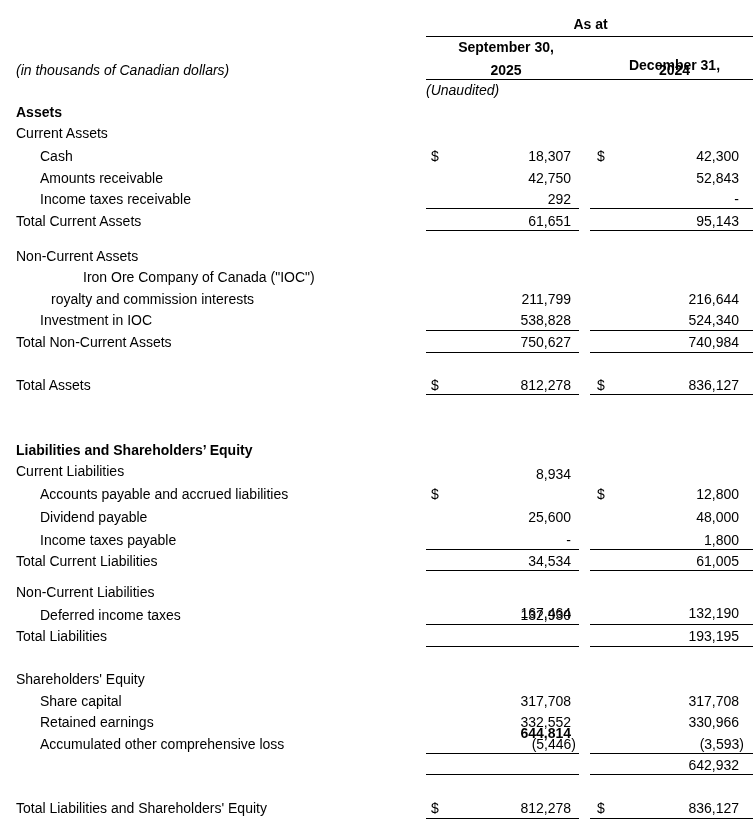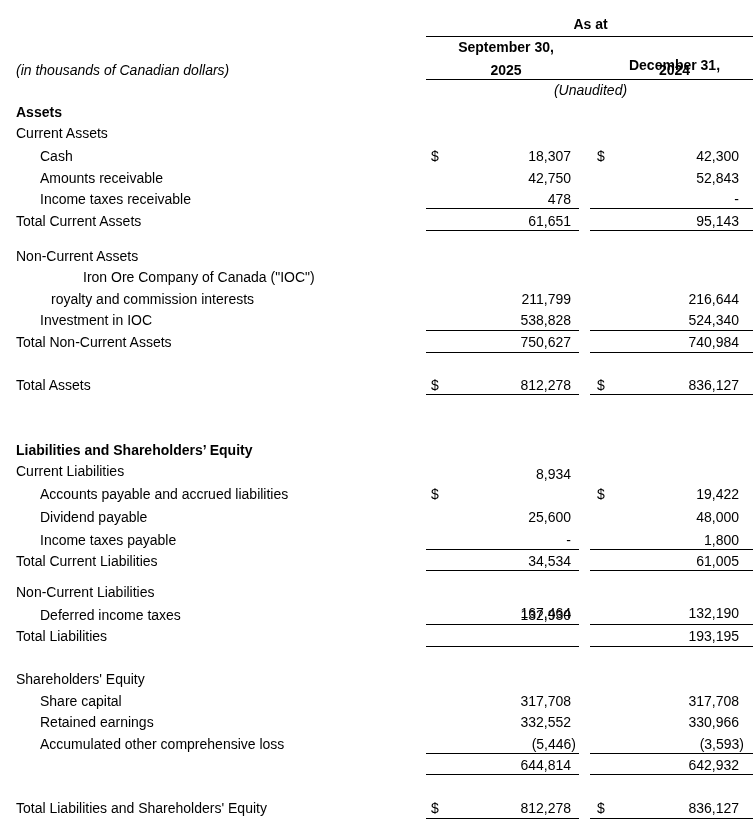--- a/index.html
+++ b/index.html
@@ -27,41 +27,41 @@
 </head>
 <body>
 
 <div class="abs hdr" style="left:426px; width:329px; top:16px;">As at</div>
 <div class="rule" style="left:426px; width:327px; top:36px;"></div>
 <div class="abs hdr" style="left:426px; width:160px; top:39px;">September 30,</div>
 <div class="abs hdr" style="left:426px; width:160px; top:62px;">2025</div>
 <div class="abs hdr" style="left:594px; width:161px; top:39px;margin-top:18px;">December 31,</div>
 <div class="abs hdr" style="left:594px; width:161px; top:62px;">2024</div>
 <div class="rule" style="left:426px; width:327px; top:79px;"></div>
-<div class="abs italic" style="left:426px; width:329px; top:82px; text-align:center;">(Unaudited)</div>
+<div class="abs italic" style="left:426px; width:329px; top:82px; text-align:left;">(Unaudited)</div>
 <div class="abs italic" style="left:16px; top:62px;">(in thousands of Canadian dollars)</div>
 
 <div class="lbl bold" style="top:104px;">Assets</div>
 <div class="lbl" style="top:125px;">Current Assets</div>
 
 <div>
   <div class="lbl ind1" style="top:148px;">Cash</div>
   <div class="dollar c1d" style="top:148px;">$</div>
   <div class="num c1n" style="top:148px;">18,307</div>
   <div class="dollar c2d" style="top:148px;">$</div>
   <div class="num c2n" style="top:148px;">42,300</div>
 </div>
 <div>
   <div class="lbl ind1" style="top:170px;">Amounts receivable</div>
   <div class="num c1n" style="top:170px;">42,750</div>
   <div class="num c2n" style="top:170px;">52,843</div>
 </div>
 <div>
   <div class="lbl ind1" style="top:191px;">Income taxes receivable</div>
-  <div class="num c1n" style="top:191px;">478</div>
+  <div class="num c1n" style="top:191px;">292</div>
   <div class="num c2n" style="top:191px;">-</div>
 </div>
 <div class="rule" style="left:426px; width:153px; top:208px;"></div>
 <div class="rule" style="left:590px; width:163px; top:208px;"></div>
 <div>
   <div class="lbl" style="top:213px;">Total Current Assets</div>
   <div class="num c1n" style="top:213px;">61,651</div>
   <div class="num c2n" style="top:213px;">95,143</div>
 </div>
 <div class="rule" style="left:426px; width:153px; top:230px;"></div>
@@ -99,21 +99,21 @@
 <div class="rule" style="left:426px; width:153px; top:394px;"></div>
 <div class="rule" style="left:590px; width:163px; top:394px;"></div>
 
 <div class="lbl bold" style="top:442px;">Liabilities and Shareholders’ Equity</div>
 <div class="lbl" style="top:463px;">Current Liabilities</div>
 <div>
   <div class="lbl ind1" style="top:486px;">Accounts payable and accrued liabilities</div>
   <div class="dollar c1d" style="top:486px;">$</div>
   <div class="num c1n" style="top:466px;">8,934</div>
   <div class="dollar c2d" style="top:486px;">$</div>
-  <div class="num c2n" style="top:486px;">19,422</div>
+  <div class="num c2n" style="top:486px;">12,800</div>
 </div>
 <div>
   <div class="lbl ind1" style="top:509px;">Dividend payable</div>
   <div class="num c1n" style="top:509px;">25,600</div>
   <div class="num c2n" style="top:509px;">48,000</div>
 </div>
 <div>
   <div class="lbl ind1" style="top:532px;">Income taxes payable</div>
   <div class="num c1n" style="top:532px;">-</div>
   <div class="num c2n" style="top:532px;">1,800</div>
@@ -156,21 +156,21 @@
   <div class="num c2n" style="top:714px;">330,966</div>
 </div>
 <div>
   <div class="lbl ind1" style="top:736px;">Accumulated other comprehensive loss</div>
   <div class="num c1n paren" style="top:736px;">(5,446)</div>
   <div class="num c2n paren" style="top:736px;">(3,593)</div>
 </div>
 <div class="rule" style="left:426px; width:153px; top:753px;"></div>
 <div class="rule" style="left:590px; width:163px; top:753px;"></div>
 <div>
-  <div class="num c1n" style="top:757px;">644,814</div>
+  <div class="num c1n" style="top:725px;font-weight:bold;">644,814</div>
   <div class="num c2n" style="top:757px;">642,932</div>
 </div>
 <div class="rule" style="left:426px; width:153px; top:774px;"></div>
 <div class="rule" style="left:590px; width:163px; top:774px;"></div>
 
 <div>
   <div class="lbl" style="top:800px;">Total Liabilities and Shareholders' Equity</div>
   <div class="dollar c1d" style="top:800px;">$</div>
   <div class="num c1n" style="top:800px;">812,278</div>
   <div class="dollar c2d" style="top:800px;">$</div>

